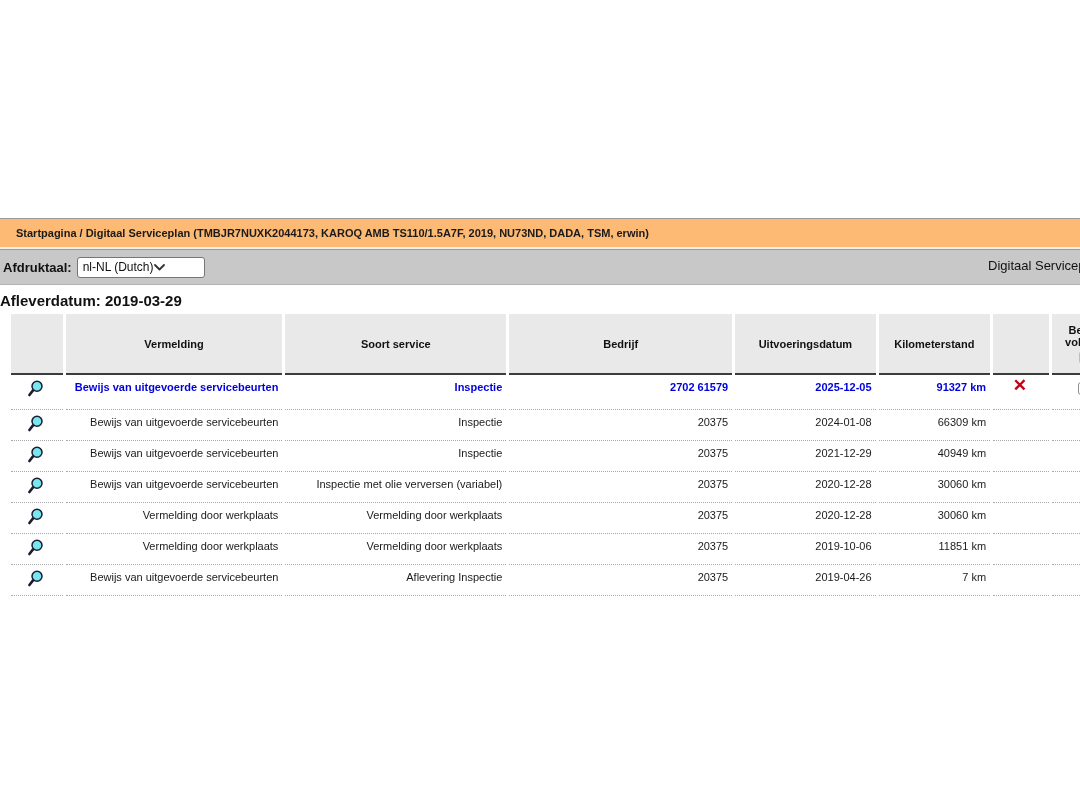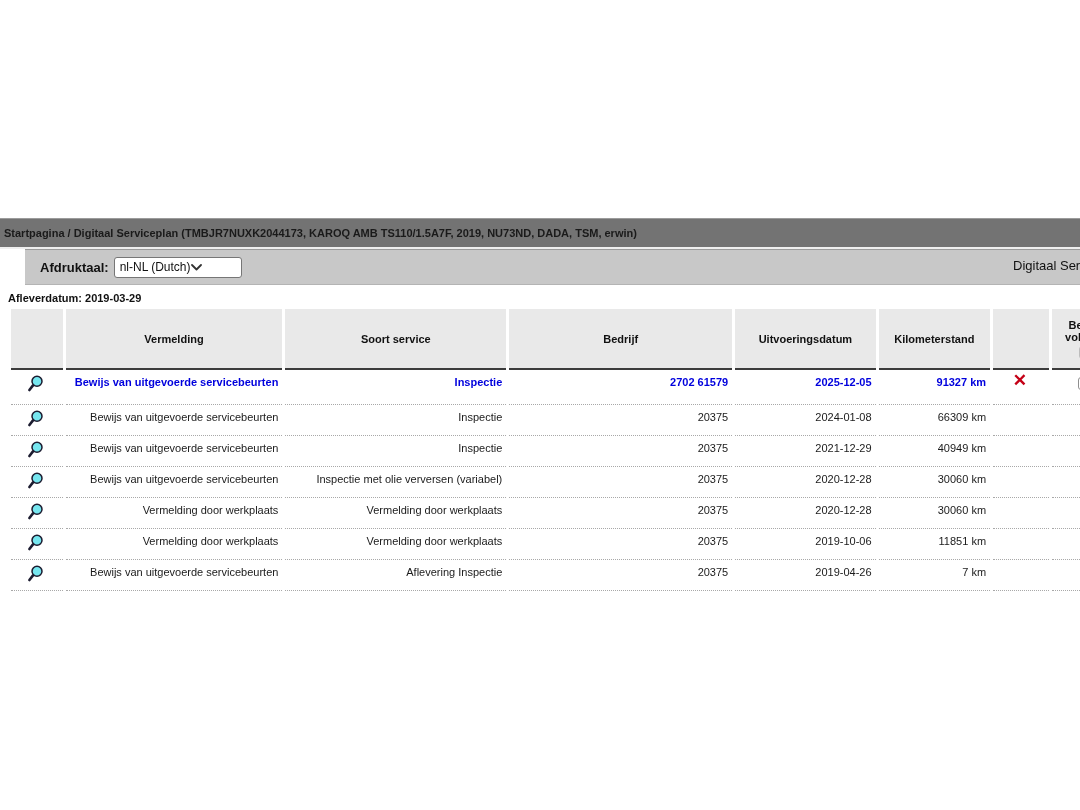--- a/index.html
+++ b/index.html
@@ -7,41 +7,40 @@
     width: 1080px; height: 810px;
     overflow: hidden;
     background: #ffffff;
     font-family: "Liberation Sans", sans-serif;
   }
   .top-spacer { height: 218px; background: #ffffff; }
 
   
   .breadcrumb-bar {
     height: 29px;
-    background: #737373;
+    background: #fdba74;
     border-top: 1px solid #9b9b9b;
     display: flex; align-items: center;
-    padding-left: 4px;
+    padding-left: 16px;
   }
   .breadcrumb-bar .crumb {
     font-size: 11px; font-weight: bold; color: #1a1a1a;
     white-space: nowrap;
   }
   .bar-gap { height: 2px; background: #efefef; }
 
   
   .toolbar {
     position: relative;
     height: 36px;
     background: #c8c8c8;
     border-top: 1px solid #9b9b9b;
     border-bottom: 1px solid #b4b4b4;
     display: flex; align-items: center;
-    padding-left: 15px;
-    margin-left: 25px;
+    padding-left: 3px;
   }
   .toolbar .lang-label { font-size: 13px; font-weight: bold; color: #111; margin-right: 5px; }
   .lang-select {
     width: 128px; height: 21px;
     background: #ffffff;
     border: 1px solid #767676;
     border-radius: 3px;
     display: flex; align-items: center; justify-content: flex-start;
     padding: 0 7px 0 5px;
     font-size: 12px; color: #111;
@@ -49,22 +48,22 @@
   }
   .lang-select svg { flex: 0 0 auto; }
   .toolbar .right-title {
     position: absolute;
     left: 988px; top: 8px;
     font-size: 13px; color: #111;
     white-space: nowrap;
   }
 
   .delivery-date {
-    font-size: 11px; font-weight: bold; color: #111;
-    padding: 7px 0 0 8px;
+    font-size: 15px; font-weight: bold; color: #111;
+    padding: 7px 0 0 0;
   }
 
   
   table.service {
     margin: 5px 0 0 8px;
     border-collapse: separate;
     border-spacing: 3px 0;
     table-layout: fixed;
     width: 1115px;
   }

